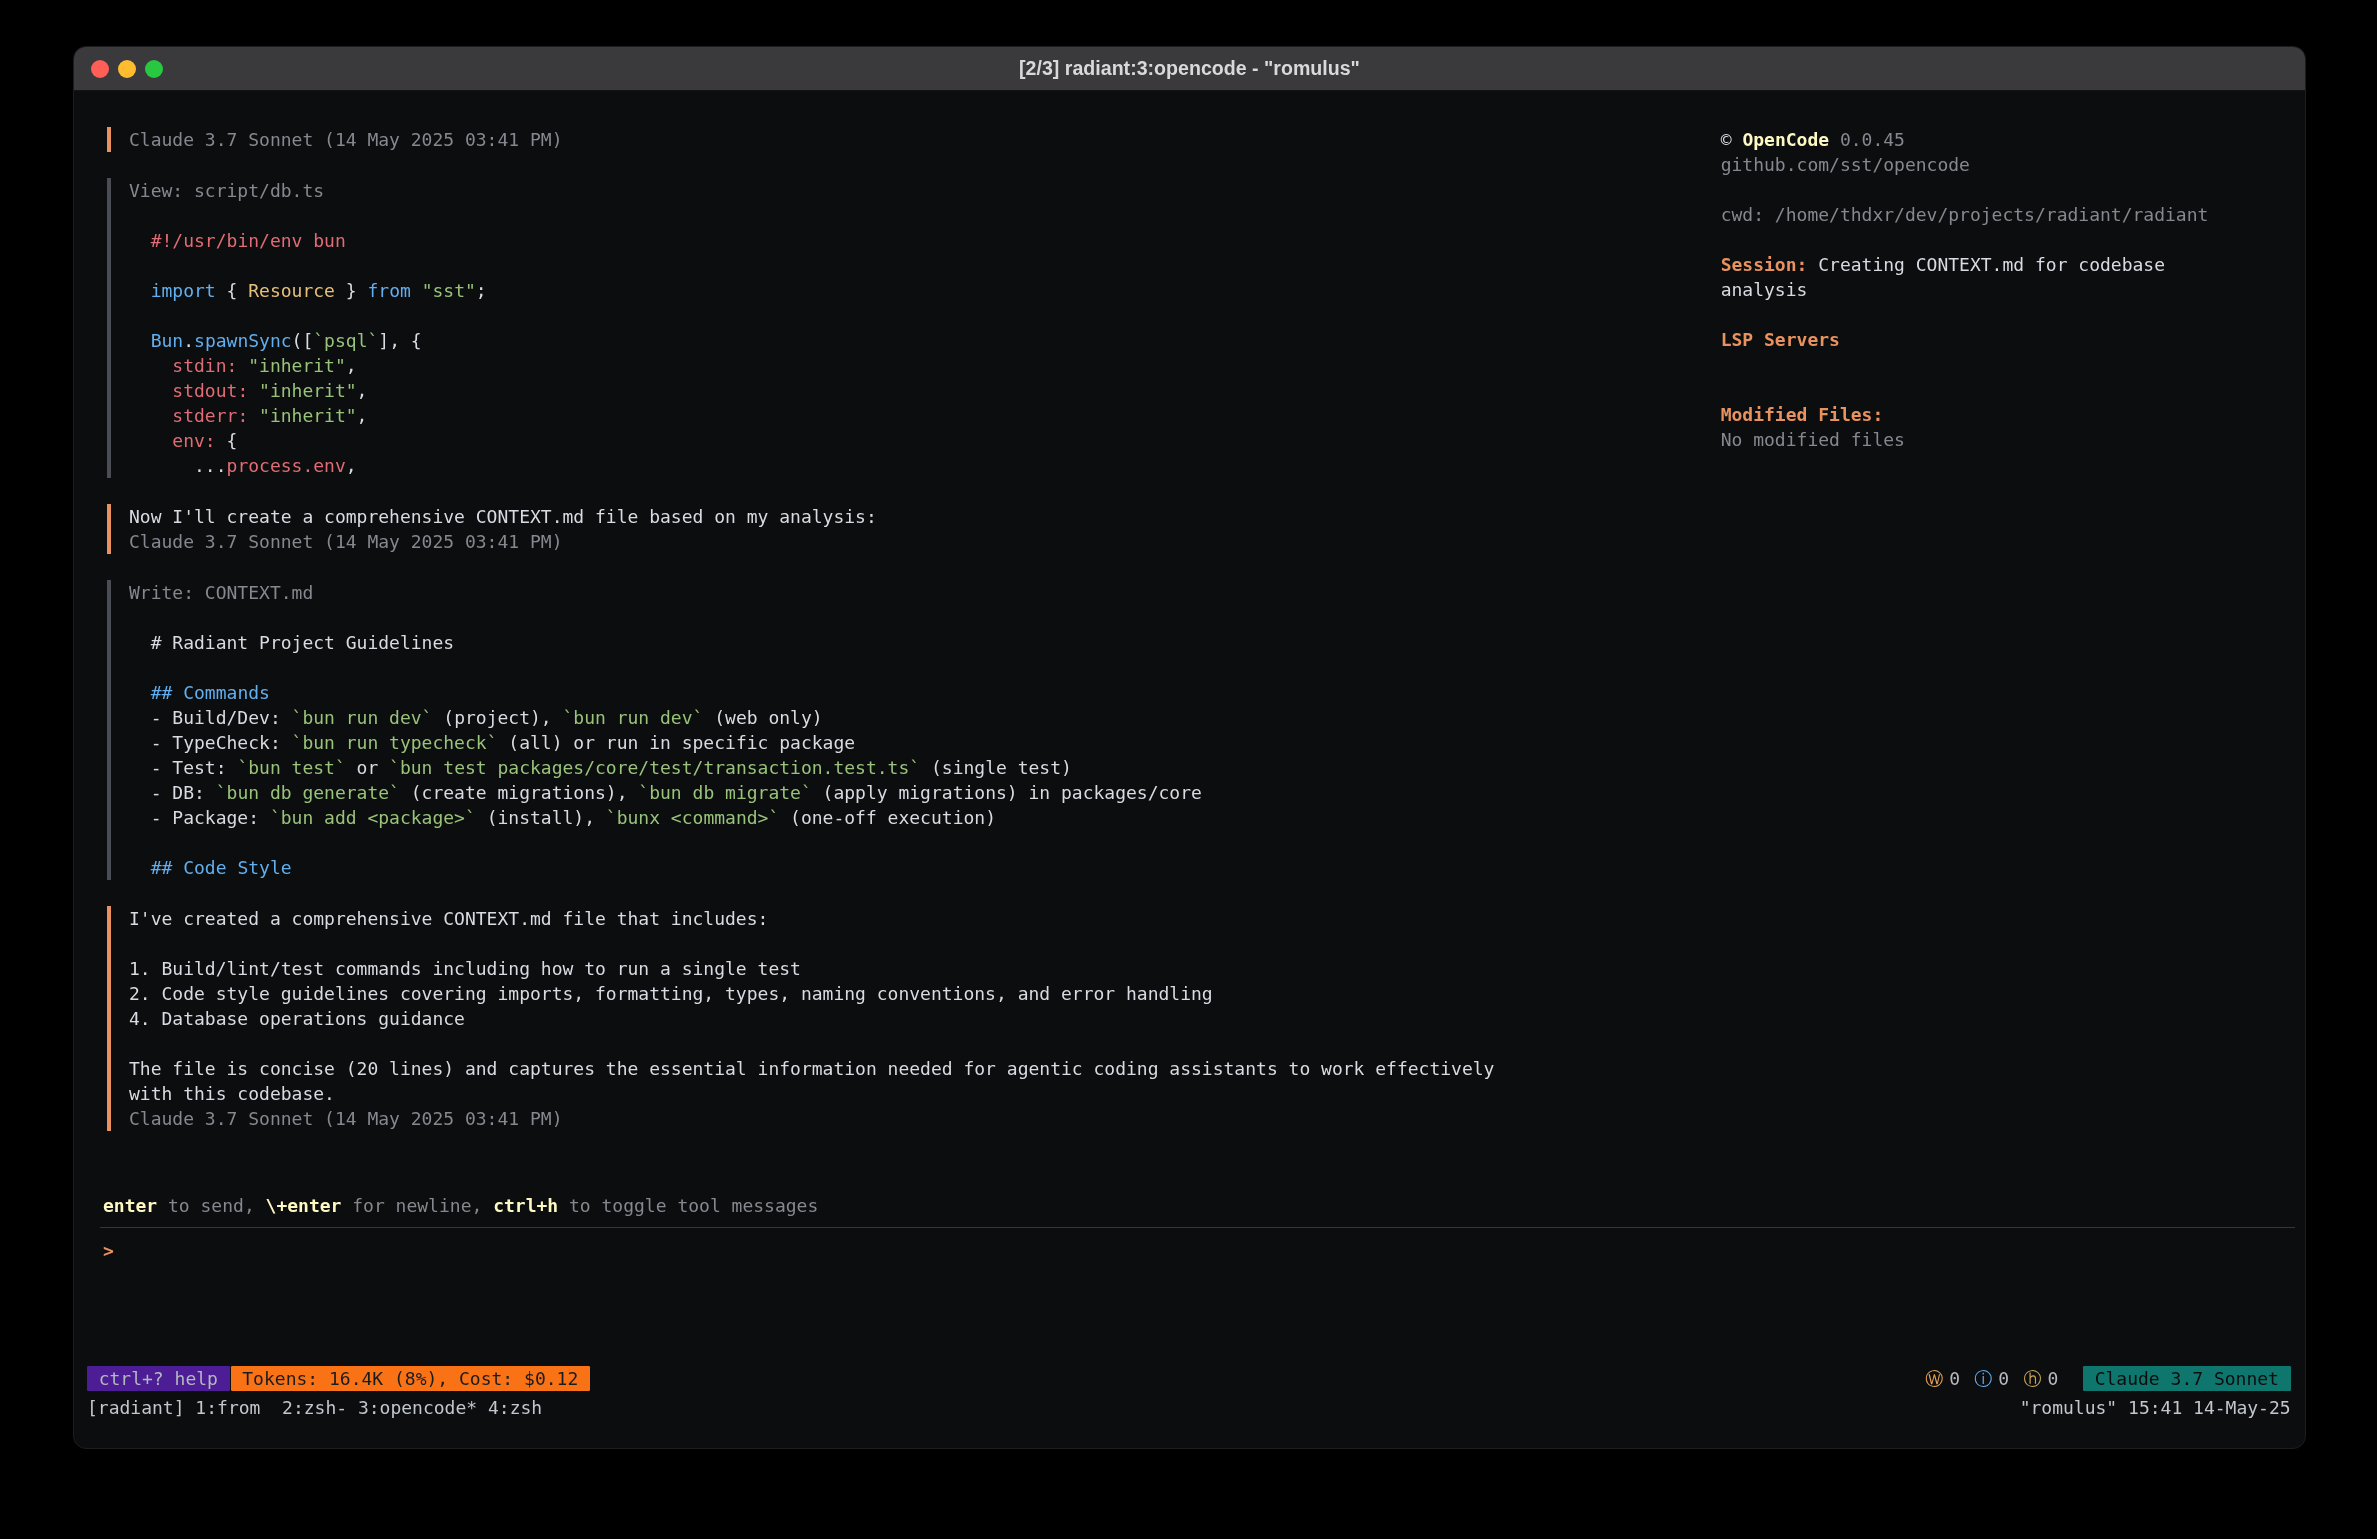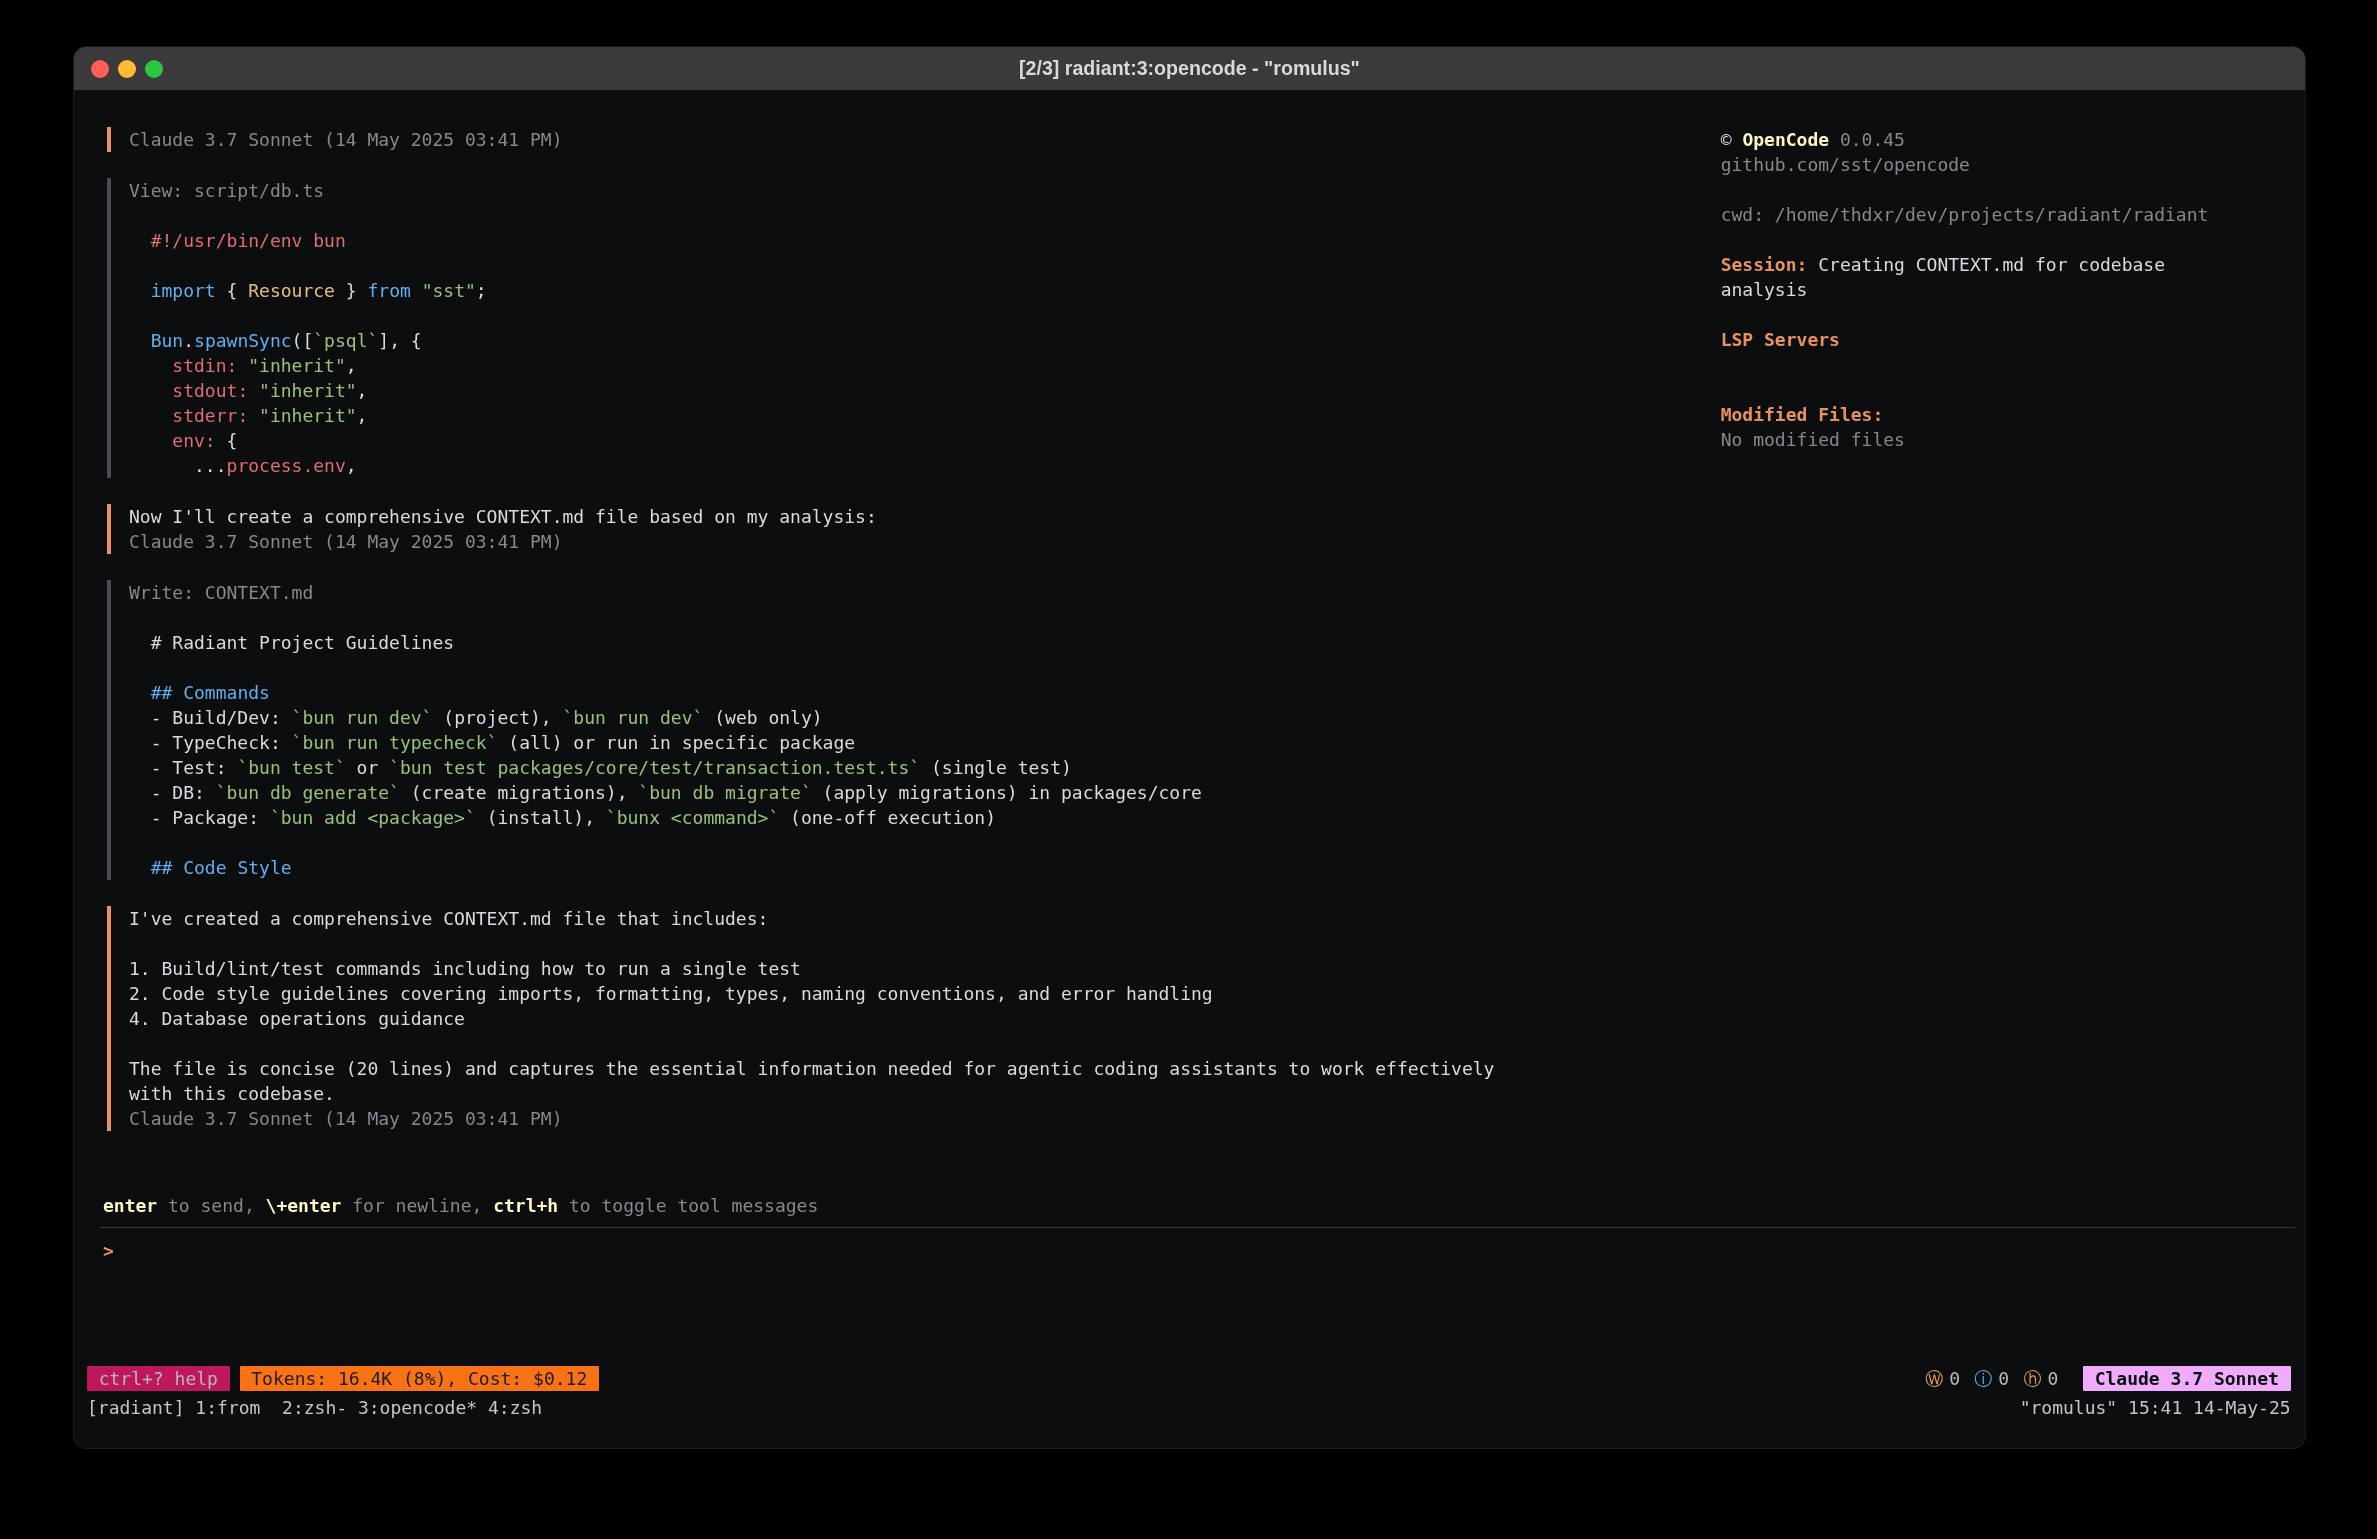--- a/index.html
+++ b/index.html
@@ -55,26 +55,26 @@
   .input-rule{position:absolute;left:26px;right:10.4px;top:1180px;border-top:1.3px solid #35373c;}
   .input-area{position:absolute;left:29px;right:26px;top:1191px;height:117px;}
   .prompt-symbol{font-size:18px;line-height:25px;font-weight:bold;color:#e8925f;white-space:pre;}
 
   
   .statusbar{
     position:absolute;left:13px;right:14.4px;top:1319px;height:25px;
     display:flex;align-items:center;
   }
   .badge{height:25px;line-height:25px;font-size:18px;padding:0 11.7px;border-radius:1.3px;white-space:pre;}
-  .badge-help{background:#be185d;color:#b4b8bf;margin-right:10px;}
+  .badge-help{background:#4c1d95;color:#b4b8bf;margin-right:1px;}
   .badge-tokens{background:#f97316;color:#1b1c1e;}
   .statusbar-right{margin-left:auto;display:flex;align-items:center;gap:14.4px;}
   .diag-item{display:flex;align-items:center;gap:5.9px;font-size:18px;}
   .diag-count{color:#b6bac0;}
-  .badge-model{background:#f0abfc;color:#0c0d0f;font-weight:bold;margin-left:10.4px;}
+  .badge-model{background:#0f766e;color:#0c0d0f;font-weight:normal;margin-left:10.4px;}
 
   
   .tmux{
     position:absolute;left:13px;right:14.4px;top:1348px;height:25px;
     display:flex;align-items:center;justify-content:space-between;
     font-size:18px;line-height:25px;color:#c2c6cd;white-space:pre;
   }
 </style>
 </head>
 <body>

